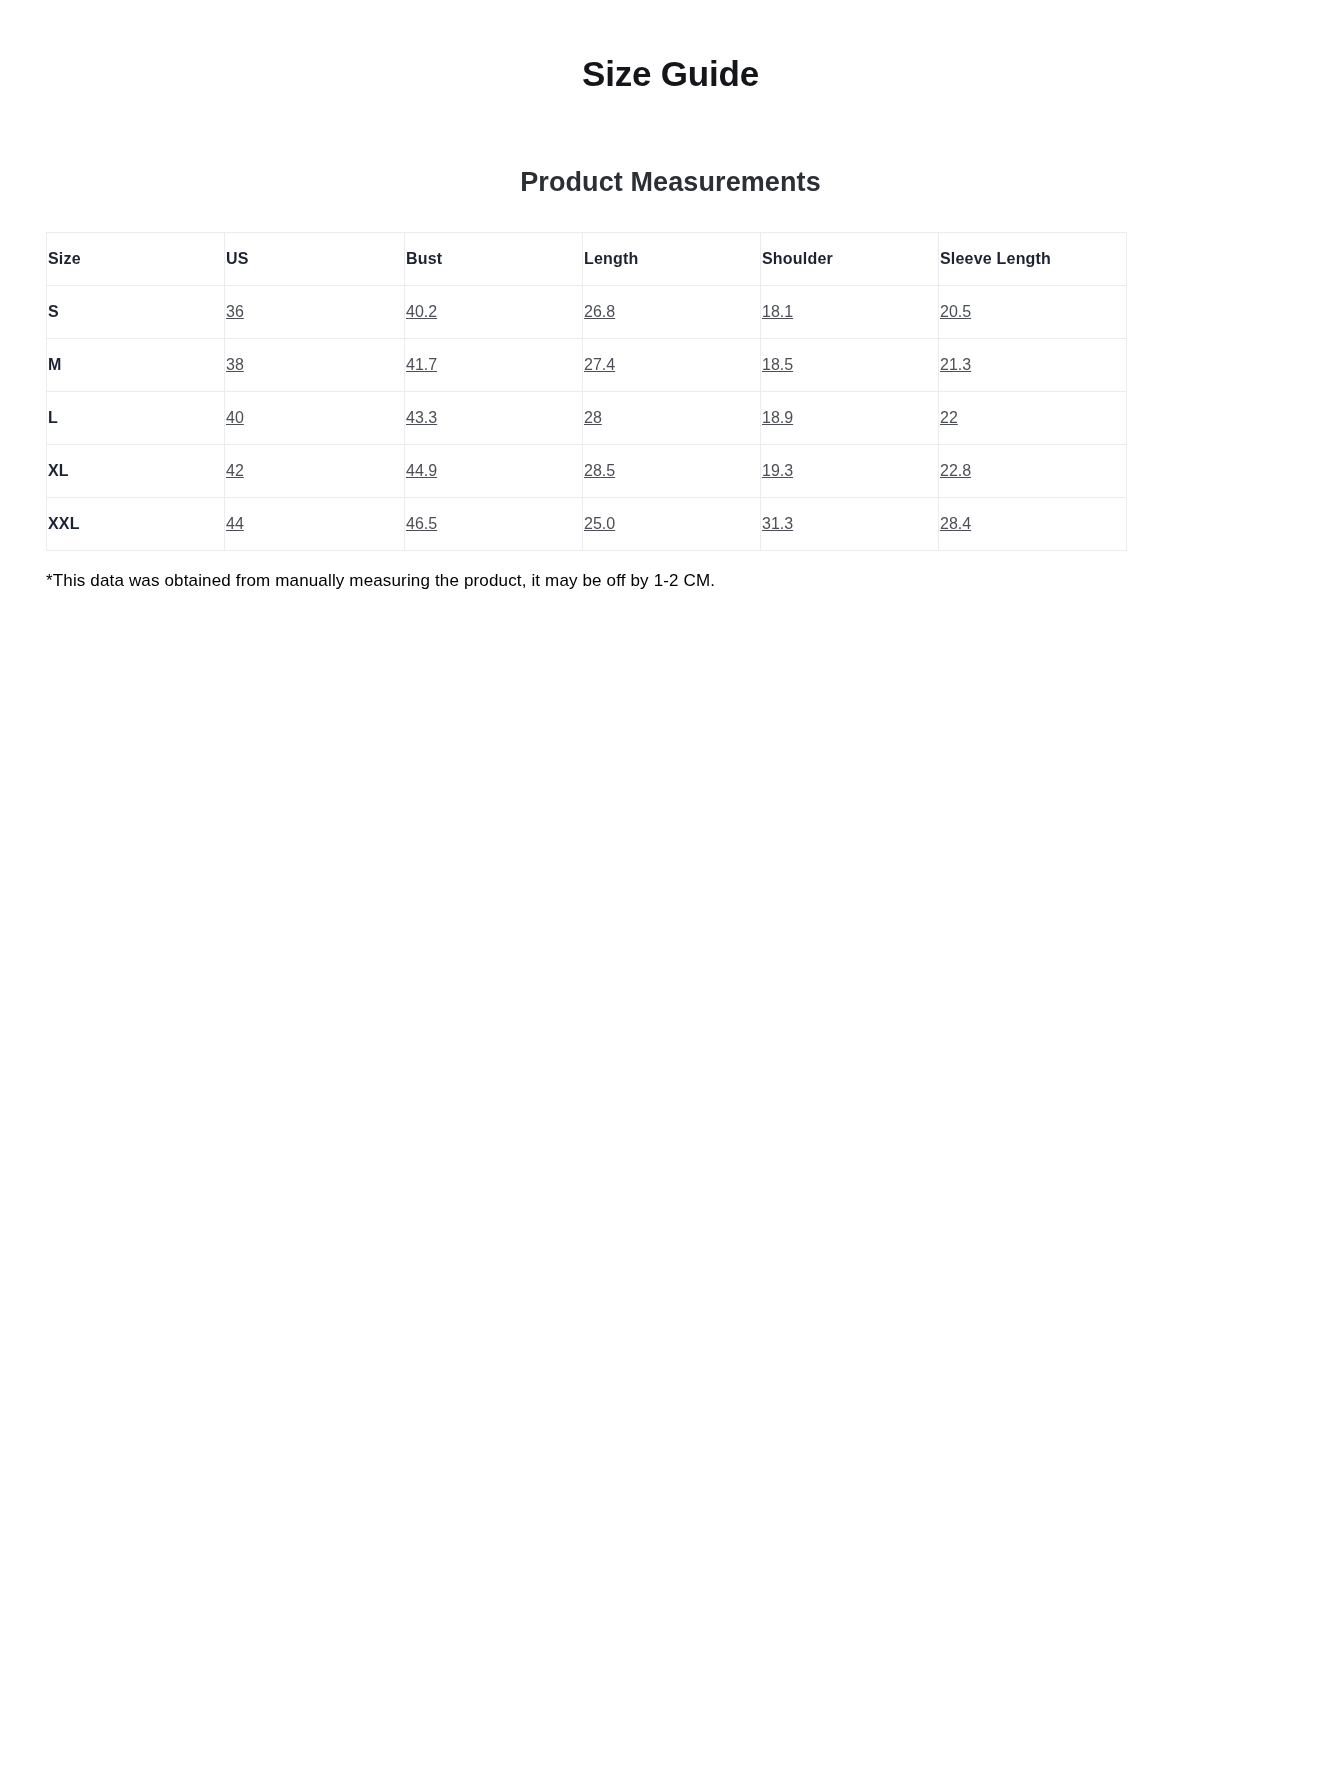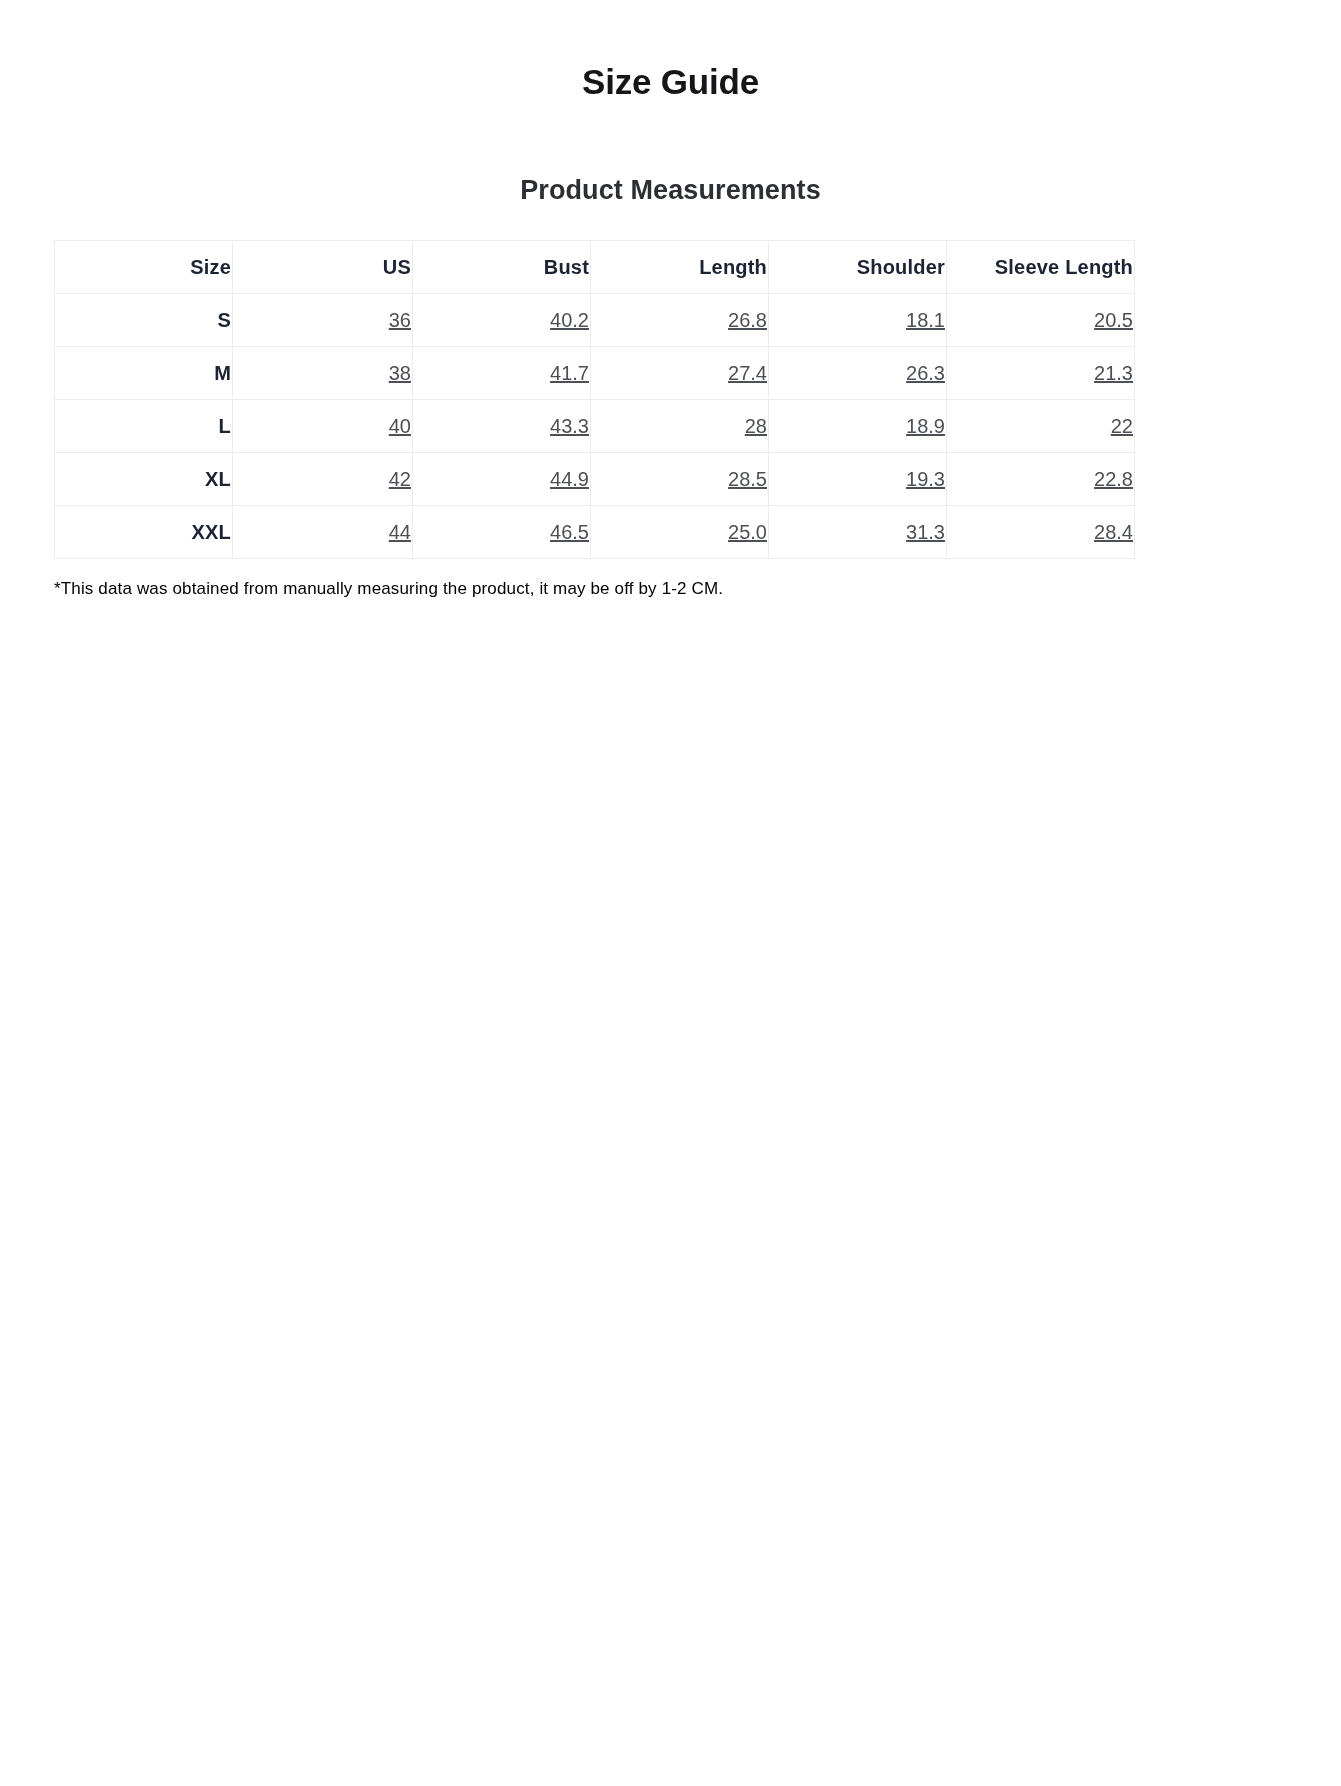--- a/index.html
+++ b/index.html
@@ -12,21 +12,21 @@
     height: 1786px;
     font-family: "Liberation Sans", sans-serif;
     -webkit-font-smoothing: antialiased;
     overflow: hidden;
   }
   .page {
     position: relative;
     width: 1341px;
     height: 1786px;
     box-sizing: border-box;
-    padding: 12px;
+    padding: 4px;
   }
   .title {
     margin: 0;
     padding-top: 50px;
     text-align: center;
     font-size: 35px;
     font-weight: bold;
     color: #15161a;
     letter-spacing: -0.2px;
   }
@@ -45,23 +45,23 @@
   }
   table.size-table {
     width: 1080px;
     border-collapse: collapse;
     table-layout: fixed;
   }
   table.size-table th,
   table.size-table td {
     border: 1px solid #ececec;
     height: 50px;
-    text-align: right;
+    text-align: left;
     vertical-align: middle;
-    font-size: 20px;
+    font-size: 16px;
   }
   table.size-table th {
     font-weight: bold;
     color: #1d2333;
     letter-spacing: 0.2px;
   }
   table.size-table td.size-cell {
     font-weight: bold;
     color: #1d2333;
     letter-spacing: 0.2px;
@@ -120,21 +120,21 @@
           <td class="num-cell">40.2</td>
           <td class="num-cell">26.8</td>
           <td class="num-cell">18.1</td>
           <td class="num-cell">20.5</td>
         </tr>
         <tr>
           <td class="size-cell">M</td>
           <td class="num-cell">38</td>
           <td class="num-cell">41.7</td>
           <td class="num-cell">27.4</td>
-          <td class="num-cell">26.3</td>
+          <td class="num-cell">18.5</td>
           <td class="num-cell">21.3</td>
         </tr>
         <tr>
           <td class="size-cell">L</td>
           <td class="num-cell">40</td>
           <td class="num-cell">43.3</td>
           <td class="num-cell">28</td>
           <td class="num-cell">18.9</td>
           <td class="num-cell">22</td>
         </tr>

